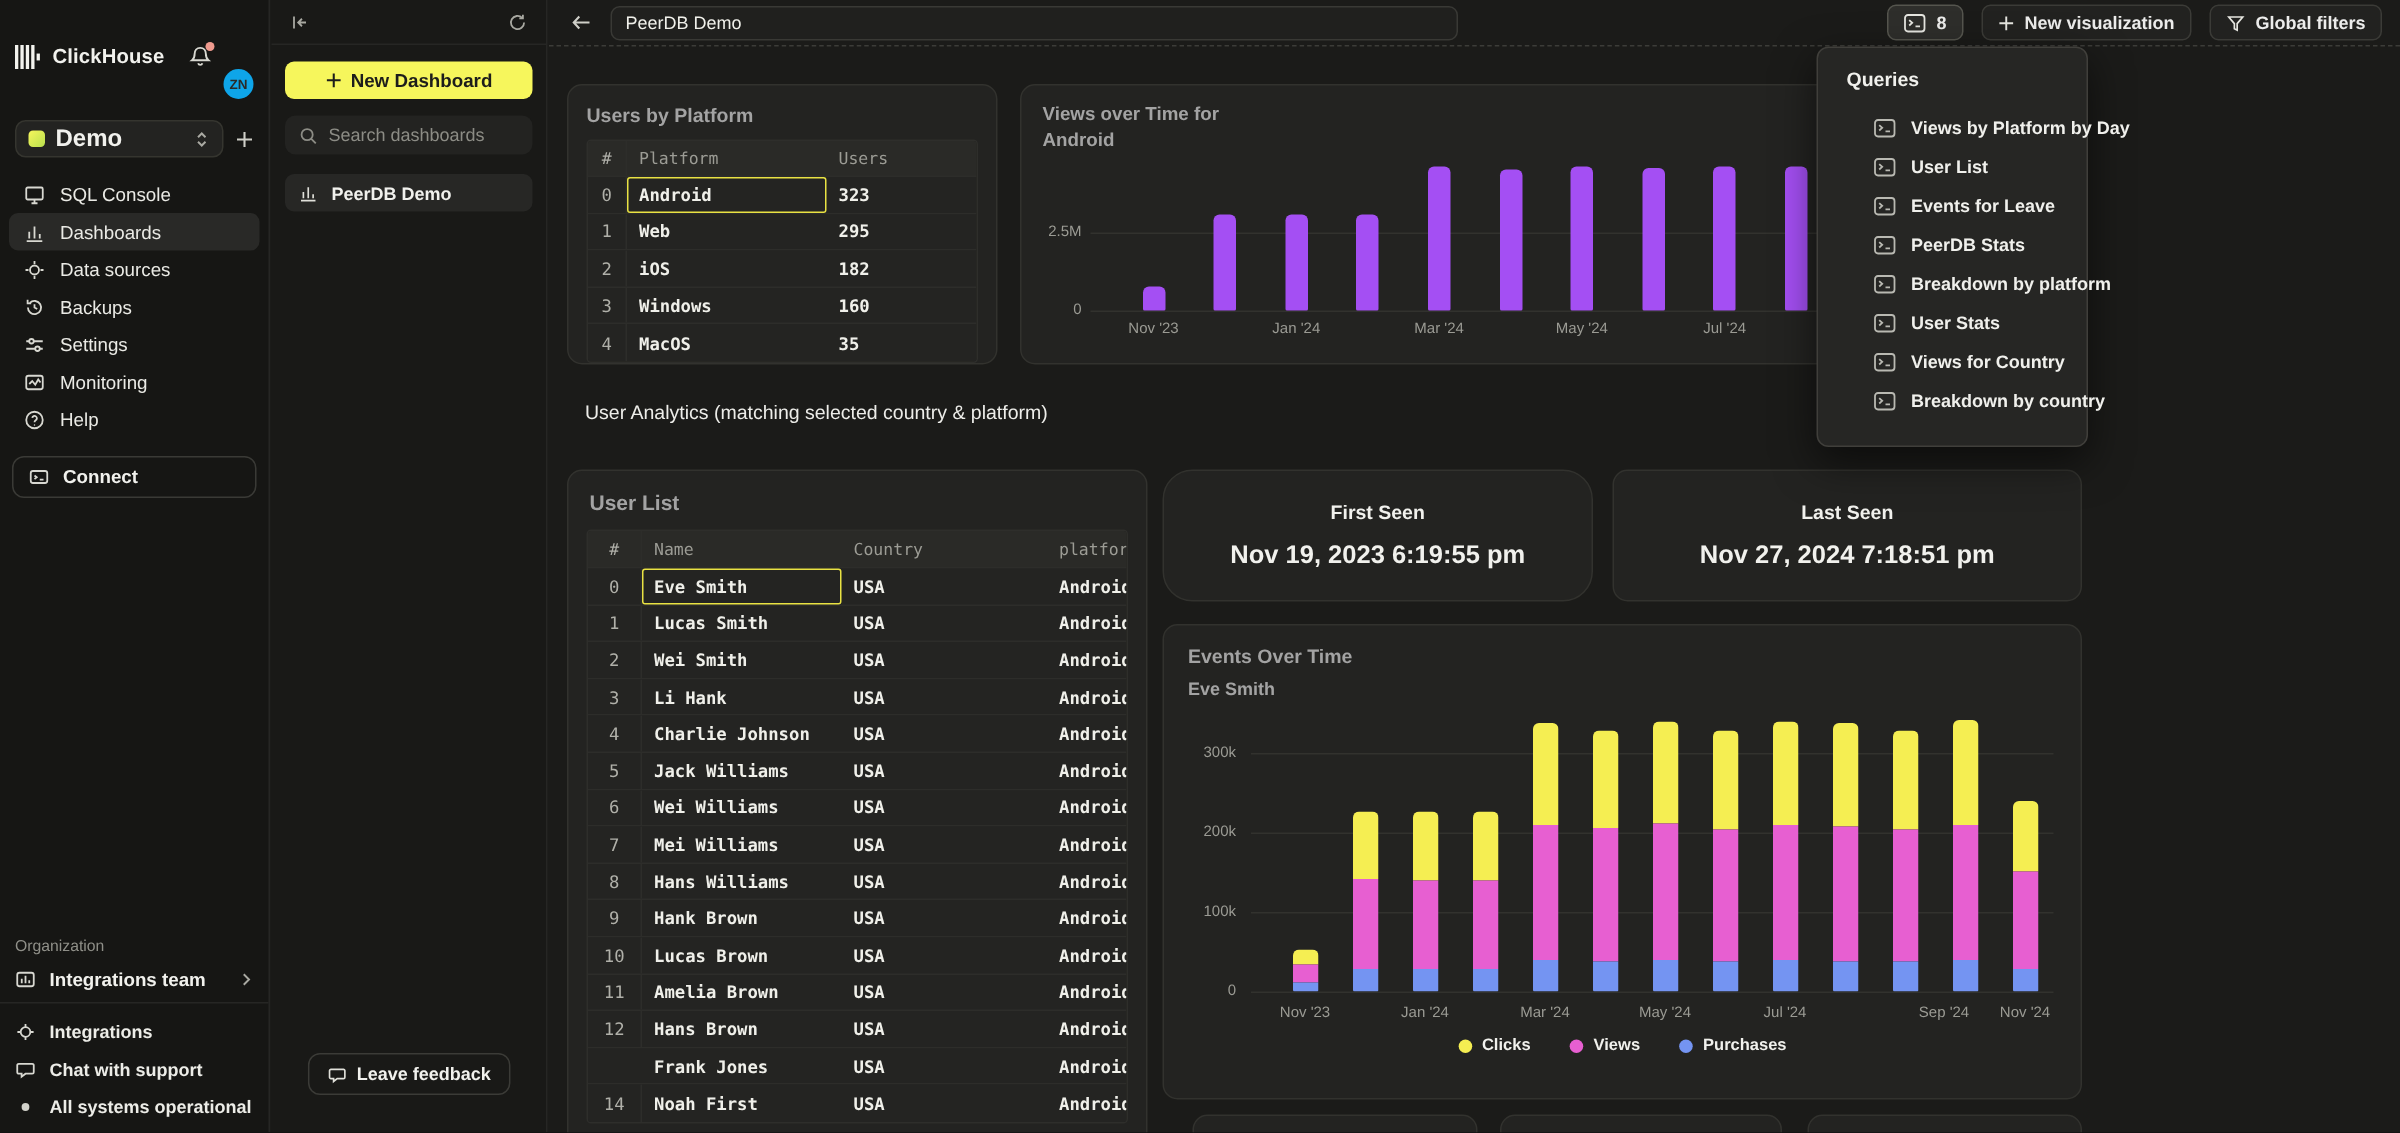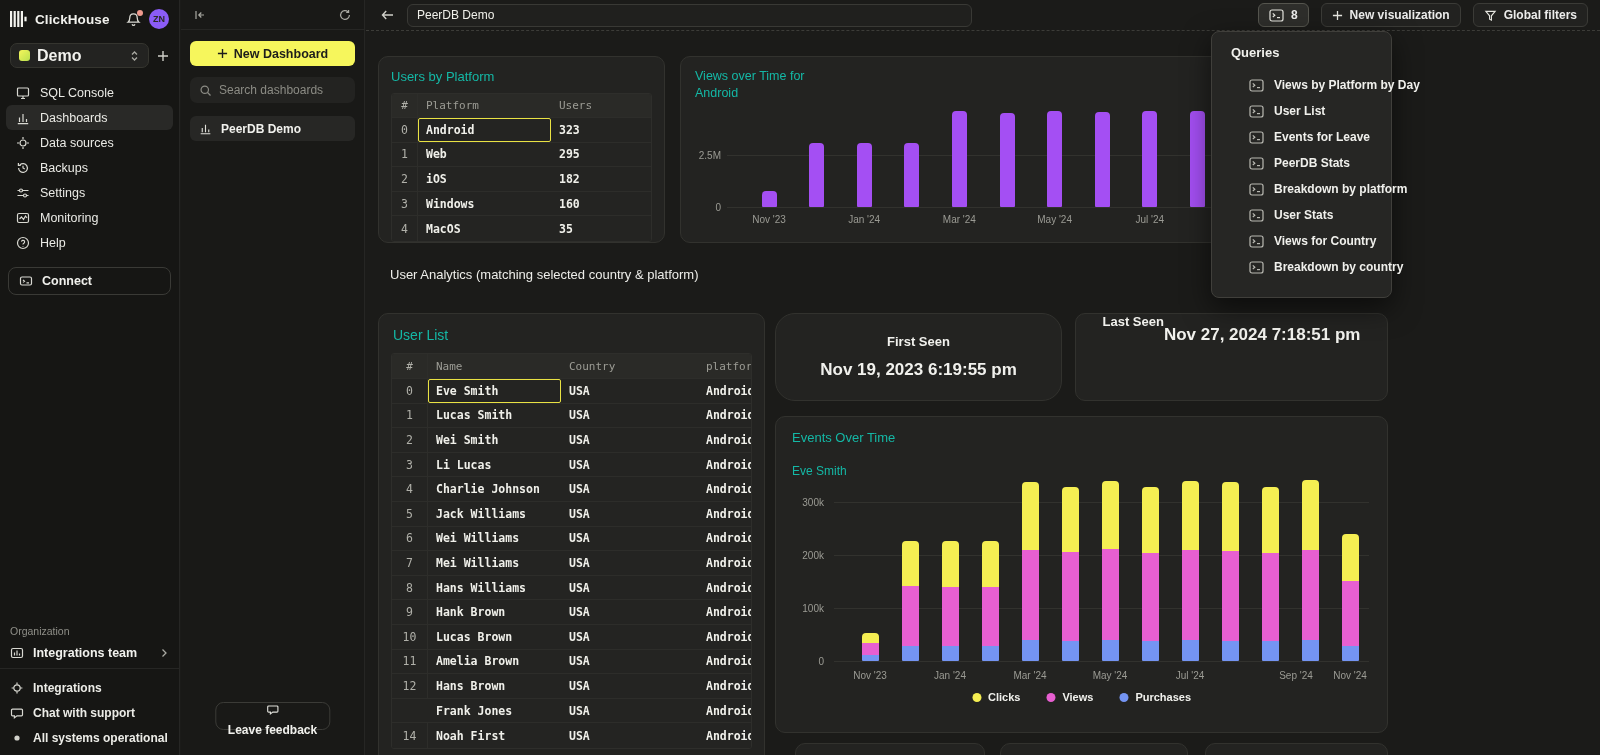--- a/index.html
+++ b/index.html
@@ -16,22 +16,22 @@
   .sidebar {
     position:absolute; left:0; top:0; width:180px; height:755px;
     background:#161614; border-right:1px solid #262624;
     display:flex; flex-direction:column;
   }
   .sb-header { display:flex; align-items:center; padding:9px 10px 6px 10px; }
   .brand { font-size:13.5px; font-weight:700; margin-left:8px; letter-spacing:.1px; }
   .sb-header .spacer { flex:1; }
   .bell-wrap { position:relative; margin-right:8px; cursor:pointer; }
   .bell-dot { position:absolute; top:-2px; right:-2px; width:6px; height:6px; border-radius:50%; background:#ef9a8e; }
-  .avatar { width:20px; height:20px; border-radius:50%; background:#8b5cf6; color:#2a2a28;
-    font-size:9px; font-weight:700; display:flex; align-items:center; justify-content:center; }
+  .avatar { width:20px; height:20px; border-radius:50%; background:#0ea5e9; color:#2a2a28;
+    font-size:9px; font-weight:700; display:flex; align-items:center; justify-content:center;margin-top:37px; }
   .svc-row { display:flex; align-items:center; padding:8px 10px 10px 10px; gap:8px; }
   .svc-select {
     flex:1; height:25px; background:#232321; border:1px solid #35352f; border-radius:7px;
     display:flex; align-items:center; padding:0 8px; gap:7px; cursor:pointer;
   }
   .svc-dot { width:11px; height:11px; border-radius:3px; background:linear-gradient(135deg,#f6f65c,#b9e04e); }
   .svc-label { flex:1; font-size:16px; font-weight:600; }
   .nav { padding:2px 6px; }
   .nav-item {
     display:flex; align-items:center; gap:10px; height:25px; padding:0 10px;
@@ -72,21 +72,21 @@
     font-size:12px; font-family:"Liberation Sans",sans-serif;
   }
   .search-box input::placeholder { color:#8c8c85; }
   .dash-item {
     margin:13px 9px 0 9px; height:25px; background:#272725; border-radius:6px;
     display:flex; align-items:center; gap:9px; padding:0 9px; font-size:12px; font-weight:600; cursor:pointer;
   }
   .feedback-btn {
     position:absolute; left:50%; transform:translateX(-50%); bottom:25px;
     height:28px; border:1px solid #3b3b37; border-radius:8px; padding:0 12px;
-    display:flex; align-items:center; gap:7px; font-size:12px; font-weight:600; cursor:pointer; white-space:nowrap;flex-direction:column;
+    display:flex; align-items:center; gap:7px; font-size:12px; font-weight:600; cursor:pointer; white-space:nowrap;
   }
 
   
   .main { position:absolute; left:366px; top:0; width:1234px; height:755px; }
   .topbar { height:30px; display:flex; align-items:center; padding:0 12px 0 14px; gap:12px; }
   .back-arrow { color:#cfcfc8; cursor:pointer; }
   .title-input {
     width:565px; height:23px; background:#20201e; border:1px solid #393935; border-radius:6px;
     color:#f0f0ea; font-size:12px; font-weight:500; padding:0 9px; outline:none;
     font-family:"Liberation Sans",sans-serif;
@@ -95,21 +95,21 @@
   .tb-btn {
     height:24px; border:1px solid #3b3b37; background:#222220; border-radius:6px;
     display:flex; align-items:center; gap:7px; padding:0 10px;
     font-size:12px; font-weight:600; color:#ececе7; color:#ececе8; color:#ececе8;
     color:#ececeb; cursor:pointer; white-space:nowrap;
   }
   .tb-btn.active { background:#2e2e2b; border-color:#55554e; }
   .canvas { position:absolute; left:0; top:30px; width:1234px; height:725px; border-top:1px dashed #3c3c38; }
 
   .card { position:absolute; background:#232321; border:1px solid #32322e; border-radius:10px; overflow:hidden; }
-  .card-title { font-size:13px; font-weight:400; color:#14b8a6; }
+  .card-title { font-size:13px; font-weight:700; color:#a3a3a3; }
 
   
   .dtable { border:1px solid #2e2e2b; border-radius:3px; overflow:hidden;
     font-family:"DejaVu Sans Mono", monospace; }
   .trow { display:flex; border-bottom:1px solid #2d2d2a; background:#242422; }
   .trow:last-child { border-bottom:none; }
   .trow.thead { background:#2a2a27; color:#9c9c95; }
   .tcell { display:flex; align-items:center; padding:0 8px; font-size:11.5px; overflow:hidden; white-space:nowrap; }
   .thead .tcell { font-size:11px; font-weight:500; }
   .c-idx { justify-content:center; color:#b0b0a9; padding:0 4px; border-right:1px solid #2d2d2a; }
@@ -492,21 +492,21 @@
                 <div class="tcell" style="flex: 1 1 0%;">Android</div>
               </div>
               <div class="trow" style="height: 24.6px;">
                 <div class="tcell c-idx" style="width: 36px;">2</div>
                 <div class="tcell" style="width: 133px;">Wei Smith</div>
                 <div class="tcell" style="width: 137px;">USA</div>
                 <div class="tcell" style="flex: 1 1 0%;">Android</div>
               </div>
               <div class="trow" style="height: 24.6px;">
                 <div class="tcell c-idx" style="width: 36px;">3</div>
-                <div class="tcell" style="width: 133px;">Li Lucas</div>
+                <div class="tcell" style="width: 133px;">Li Hank</div>
                 <div class="tcell" style="width: 137px;">USA</div>
                 <div class="tcell" style="flex: 1 1 0%;">Android</div>
               </div>
               <div class="trow" style="height: 24.6px;">
                 <div class="tcell c-idx" style="width: 36px;">4</div>
                 <div class="tcell" style="width: 133px;">Charlie Johnson</div>
                 <div class="tcell" style="width: 137px;">USA</div>
                 <div class="tcell" style="flex: 1 1 0%;">Android</div>
               </div>
               <div class="trow" style="height: 24.6px;">
@@ -571,27 +571,27 @@
               </div>
             </div>
         </div>
       </div>
 
       <div class="card" style="left:409px; top:282px; width:287px; height:88px; display:flex; flex-direction:column; justify-content:center;border-radius:20px;">
         <div class="stat-label">First Seen</div>
         <div class="stat-value">Nov 19, 2023 6:19:55 pm</div>
       </div>
 
-      <div class="card" style="left:709px; top:282px; width:313px; height:88px; display:flex; flex-direction:row; justify-content:center;">
+      <div class="card" style="left:709px; top:282px; width:313px; height:88px; display:flex; flex-direction:column; justify-content:center;">
         <div class="stat-label">Last Seen</div>
         <div class="stat-value">Nov 27, 2024 7:18:51 pm</div>
       </div>
 
       <div class="card" style="left:409px; top:385px; width:613px; height:317px;">
-        <div class="card-title" style="margin:12px 16px 16px 16px; line-height:18px;">Events Over Time</div>
+        <div class="card-title" style="margin:12px 16px 4px 16px; line-height:18px;">Events Over Time</div>
         <div class="card-title" style="margin:0 16px; font-size:12px; line-height:17px;">Eve Smith</div>
         <div id="events-plot" style="position:absolute; inset:0;">
             <div class="gridline" style="left: 58px; right: 18px; top: 244px;"></div>
             <div class="ytick" style="left: 14px; top: 244px;">0</div>
             <div class="gridline" style="left: 58px; right: 18px; top: 191px;"></div>
             <div class="ytick" style="left: 14px; top: 191px;">100k</div>
             <div class="gridline" style="left: 58px; right: 18px; top: 138px;"></div>
             <div class="ytick" style="left: 14px; top: 138px;">200k</div>
             <div class="gridline" style="left: 58px; right: 18px; top: 85px;"></div>
             <div class="ytick" style="left: 14px; top: 85px;">300k</div>

